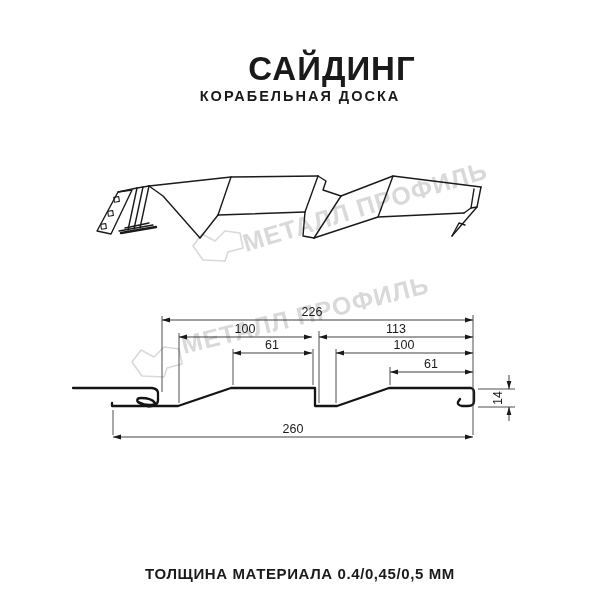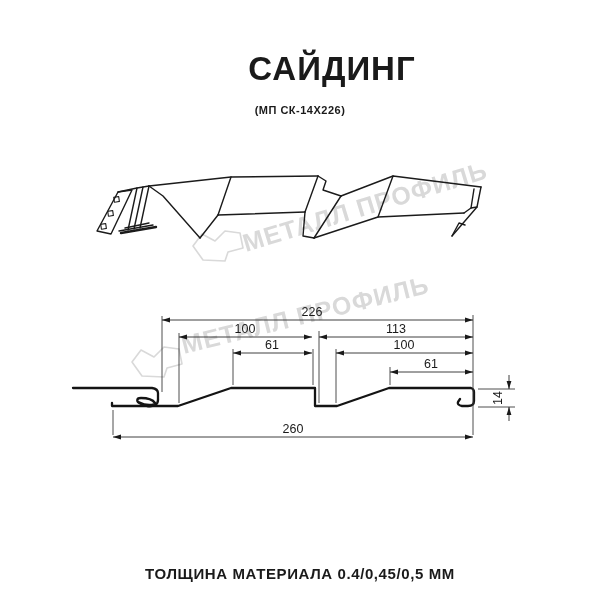--- a/index.html
+++ b/index.html
@@ -20,21 +20,21 @@
   .ext{fill:none;stroke:#3a3a3a;stroke-width:0.9;}
   .dimline{fill:none;stroke:#2a2a2a;stroke-width:0.9;}
   .dimtxt{font-size:12.5px;fill:#1a1a1a;}
 </style>
 </head>
 <body>
 
 <div id="canvas">
 
   <div id="title" class="hdr">САЙДИНГ</div>
-  <div id="model" class="hdr">(МП СК-14Х226)</div>
+  <div id="subtitle" class="hdr">КОРАБЕЛЬНАЯ ДОСКА</div>
 
   <svg width="600" height="600" viewBox="0 0 600 600">
     <defs>
       <marker id="ae" orient="auto" markerUnits="userSpaceOnUse" markerWidth="9" markerHeight="7" refX="8" refY="3">
         <path d="M0,0.6 L8,3 L0,5.4 Z" fill="#1a1a1a"></path>
       </marker>
       <marker id="as" orient="auto" markerUnits="userSpaceOnUse" markerWidth="9" markerHeight="7" refX="0" refY="3">
         <path d="M8,0.6 L0,3 L8,5.4 Z" fill="#1a1a1a"></path>
       </marker>
     </defs>

